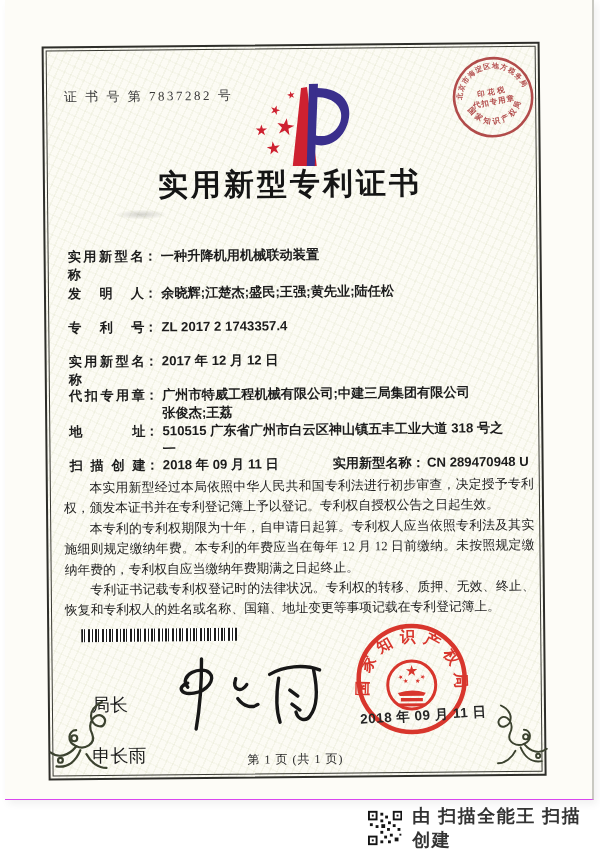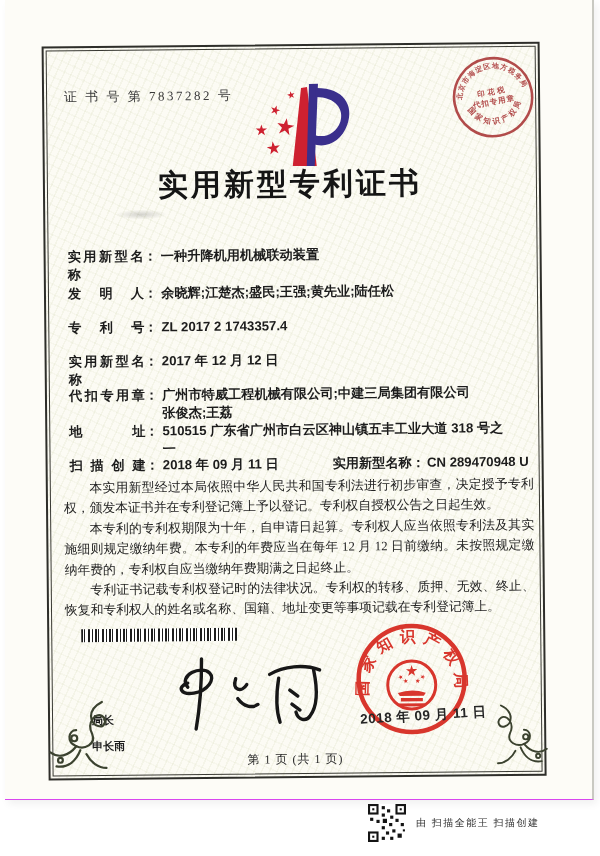--- a/index.html
+++ b/index.html
@@ -45,37 +45,37 @@
   .body-text{
     position:absolute;left:58px;top:476px;width:470px;
     font-family:"Liberation Serif","DejaVu Serif",serif;
     font-size:12.8px;line-height:20.4px;color:#232323;text-align:justify;
   }
   .body-text p{margin:0;text-indent:2em;}
   .barcode{
     position:absolute;left:74px;top:627px;width:156px;height:13px;
     background:repeating-linear-gradient(90deg,#1c1c1c 0 1.5px,#fff 1.5px 3px,#1c1c1c 3px 4px,#fff 4px 6.5px,#1c1c1c 6.5px 9px,#fff 9px 10.5px,#1c1c1c 10.5px 11.5px,#fff 11.5px 14px);
   }
-  .commissioner{position:absolute;left:84px;top:711px;font-size:11px;font-weight:700;color:#1b1b1b;}
-  .commissioner .name{margin-top:11px;}
+  .commissioner{position:absolute;left:84px;top:691px;font-size:18px;font-weight:400;color:#1b1b1b;}
+  .commissioner .name{margin-top:27px;}
   .signature{position:absolute;left:150px;top:652px;}
   .seal{position:absolute;left:346px;top:616px;opacity:0.93;}
   .seal-date{
     position:absolute;left:352px;top:708px;font-size:13.5px;font-weight:700;color:#262626;
     letter-spacing:0.5px;transform:rotate(-3deg);z-index:5;
   }
   .flourish{position:absolute;}
   .fl-bl{left:38px;top:698px;}
   .fl-br{left:486px;top:700px;transform:scaleX(-1);}
   .page-footer{
     position:absolute;left:40px;top:751px;width:494px;text-align:center;
     font-family:"Liberation Serif","DejaVu Serif",serif;font-size:12px;letter-spacing:1px;color:#2a2a2a;
   }
   .watermark{position:absolute;left:368px;top:804px;display:flex;align-items:center;}
-  .watermark-text{margin-left:10px;font-size:10px;color:#333;letter-spacing:1.5px;font-weight:400;}
+  .watermark-text{margin-left:10px;font-size:18px;color:#333;letter-spacing:1.5px;font-weight:700;}
   .smudge{position:absolute;left:112px;top:208px;width:52px;height:10px;
     background:radial-gradient(ellipse at center,rgba(90,90,90,0.25),rgba(90,90,90,0) 70%);}
 </style>
 </head>
 <body>
 
 <div class="paper">
   <div class="cert">
 
     <div class="frame">

